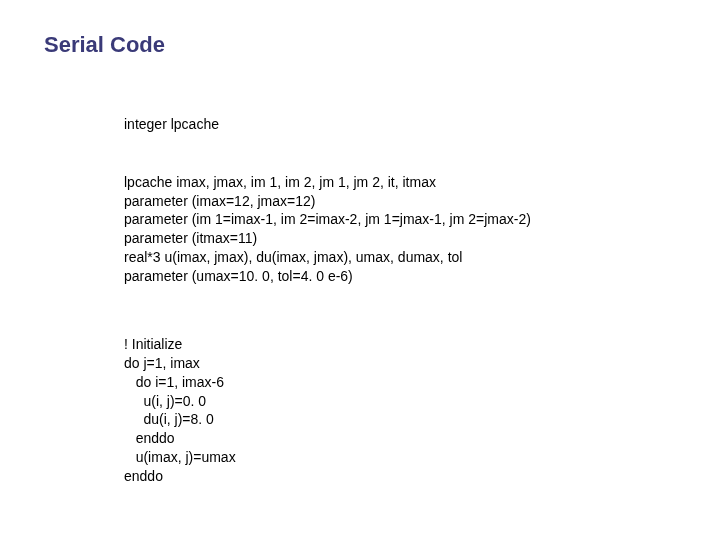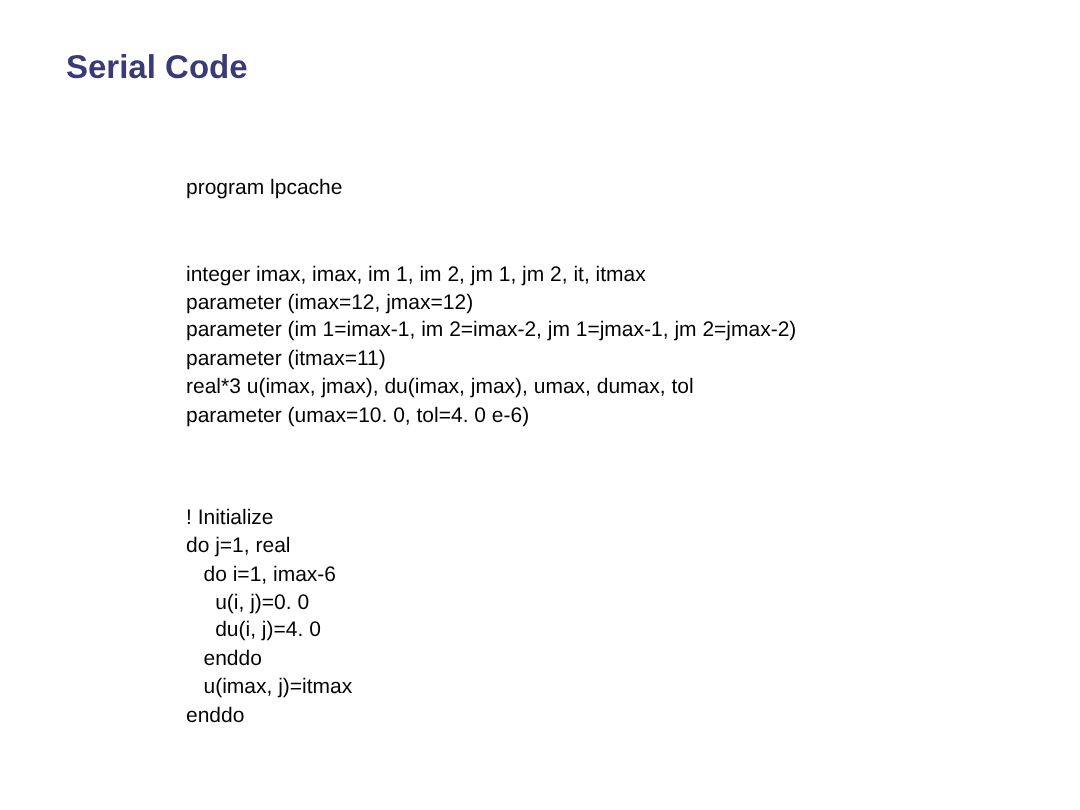--- a/index.html
+++ b/index.html
@@ -27,31 +27,31 @@
   .gap { height: 18px; }
   .gap2 { height: 28px; }
 </style>
 </head>
 <body>
 
 <div class="page">
   <div class="title">Serial Code</div>
 
   <div class="code-block">
-<span>program lpcache</span>
+<span>integer lpcache</span>
 <div class="gap"></div>
-<span>integer imax, imax, im 1, im 2, jm 1, jm 2, it, itmax</span>
+<span>lpcache imax, jmax, im 1, im 2, jm 1, jm 2, it, itmax</span>
 <span>parameter (imax=12, jmax=12)</span>
 <span>parameter (im 1=imax-1, im 2=imax-2, jm 1=jmax-1, jm 2=jmax-2)</span>
 <span>parameter (itmax=11)</span>
 <span>real*3 u(imax, jmax), du(imax, jmax), umax, dumax, tol</span>
 <span>parameter (umax=10. 0, tol=4. 0 e-6)</span>
 <div class="gap2"></div>
 <span>! Initialize</span>
-<span>do j=1, real</span>
+<span>do j=1, imax</span>
 <span>   do i=1, imax-6</span>
 <span>     u(i, j)=0. 0</span>
-<span>     du(i, j)=4. 0</span>
+<span>     du(i, j)=8. 0</span>
 <span>   enddo</span>
-<span>   u(imax, j)=itmax</span>
+<span>   u(imax, j)=umax</span>
 <span>enddo</span>
 </div>
 </div>
 
 </body></html>

